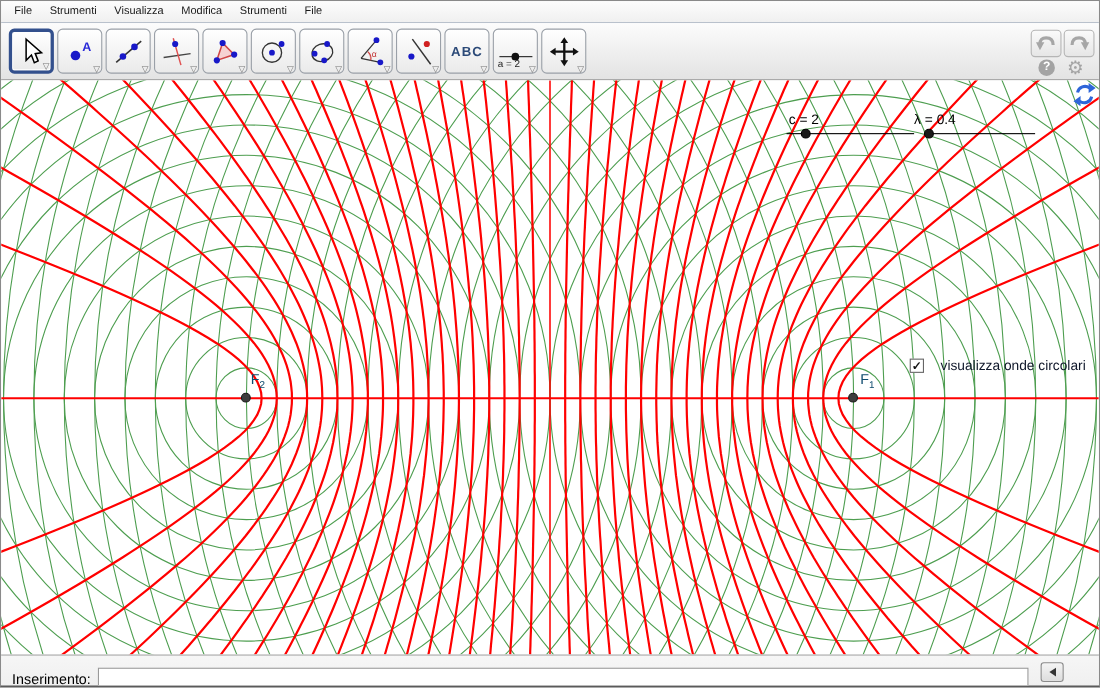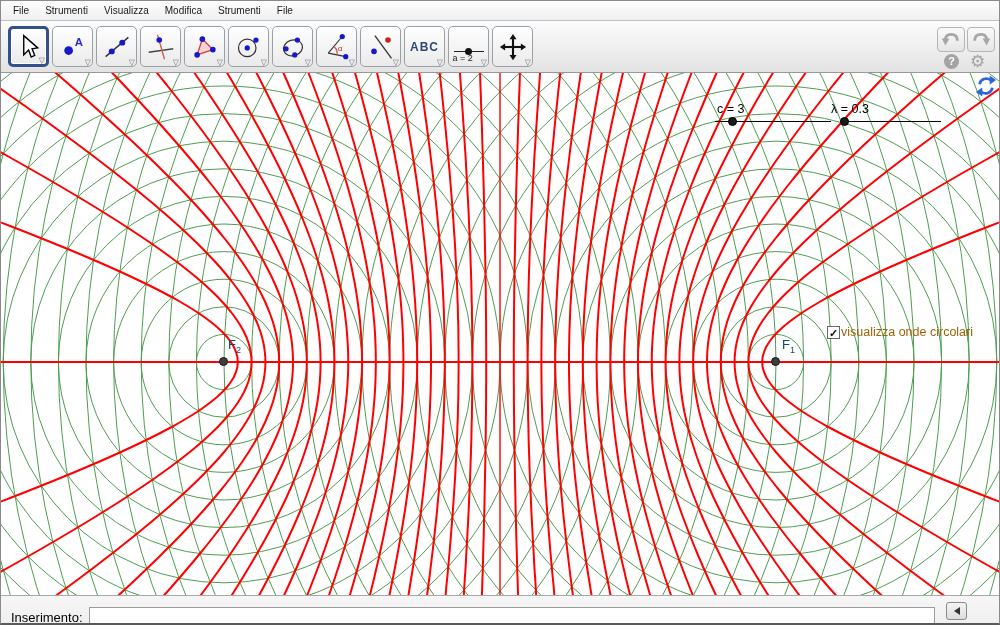--- a/index.html
+++ b/index.html
@@ -36,21 +36,21 @@
   .slider-label { position:absolute; font-size:12.5px; color:#000; }
   .slider-track { position:absolute; height:1.4px; background:#000; cursor:pointer; }
   .slider-handle { position:absolute; width:9px; height:9px; border-radius:50%; background:#1a1a1a; border:1px solid #000; cursor:pointer; }
 
   .focus-point { position:absolute; width:9px; height:9px; border-radius:50%; background:#3d3d3d; border:1px solid #1a1a1a; cursor:pointer; }
   .point-label { position:absolute; font-size:13px; color:#0c4a6e; }
   .point-label sub { font-size:9px; }
 
   .cbx-row { position:absolute; display:flex; align-items:center; cursor:pointer; }
   .cbx { width:13px; height:13px; border:1px solid #666; background:#fff; font-size:11px; line-height:12px; text-align:center; color:#111; font-weight:bold; }
-  .cbx-label { font-size:12.5px; color:#a16207; margin-left:1px;text-align:right; }
+  .cbx-label { font-size:12.5px; color:#0f172a; margin-left:15px;text-align:right; }
 
   
   .inputbar { position:relative; height:44px; background:linear-gradient(#f6f6f6,#ececec); border-top:1px solid #a9a9a9; display:flex; align-items:center; padding-left:10px; }
   .inputbar label { font-size:13px; color:#000; margin-right:6px; }
   .inputbar input { width:846px; height:21px; border:1px solid #9a9a9a; background:#fff; font-size:12px; padding:0 4px; outline:none; }
   .input-help-btn { position:absolute; right:32px; top:6px; width:21px; height:18px; border:1px solid #8a8a8a; border-radius:3px; background:linear-gradient(#f4f4f4,#dddddd); display:flex; align-items:center; justify-content:center; cursor:pointer; }
   .tri-left { width:0; height:0; border-top:4px solid transparent; border-bottom:4px solid transparent; border-right:6px solid #333; }
 </style>
 </head>
 <body>
@@ -299,25 +299,25 @@
         <polyline points="-53.9,129.0 -40.6,134.0 -27.3,139.0 -14.2,144.0 -1.2,149.0 11.7,154.0 24.5,159.0 37.1,164.0 49.5,169.0 61.8,174.0 73.9,179.0 85.7,184.0 97.4,189.0 108.8,194.0 119.9,199.0 130.7,204.0 141.2,209.0 151.4,214.0 161.2,219.0 170.6,224.0 179.5,229.0 188.0,234.0 195.9,239.0 203.2,244.0 209.9,249.0 216.0,254.0 221.4,259.0 226.0,264.0 229.8,269.0 232.9,274.0 235.0,279.0 236.4,284.0 236.8,289.0 236.4,294.0 235.0,299.0 232.9,304.0 229.8,309.0 226.0,314.0 221.4,319.0 216.0,324.0 209.9,329.0 203.2,334.0 195.9,339.0 188.0,344.0 179.5,349.0 170.6,354.0 161.2,359.0 151.4,364.0 141.2,369.0 130.7,374.0 119.9,379.0 108.8,384.0 97.4,389.0 85.7,394.0 73.9,399.0 61.8,404.0 49.5,409.0 37.1,414.0 24.5,419.0 11.7,424.0 -1.2,429.0 -14.2,434.0 -27.3,439.0 -40.6,444.0 -53.9,449.0" fill="none" stroke="#ff0000" stroke-width="2"></polyline>
       </svg>
 
     <svg class="refresh" viewBox="0 0 24 24">
       <path d="M5 10 A7.5 7.5 0 0 1 17 5.5" fill="none" stroke="#2e66d9" stroke-width="3"></path>
       <polygon points="16,0.5 16,10.5 23,5.5" fill="#2e66d9"></polygon>
       <path d="M19 14 A7.5 7.5 0 0 1 7 18.5" fill="none" stroke="#2e66d9" stroke-width="3"></path>
       <polygon points="8,13.5 8,23.5 1,18.5" fill="#2e66d9"></polygon>
     </svg>
 
-    <div class="slider-label" style="left:716px; top:29px;">c = 3</div>
+    <div class="slider-label" style="left:716px; top:29px;">c = 2</div>
     <div class="slider-track" style="left:714px; top:48px; width:116px;"></div>
     <div class="slider-handle" style="left:727px; top:44px;"></div>
 
-    <div class="slider-label" style="left:830px; top:29px;">λ = 0.3</div>
+    <div class="slider-label" style="left:830px; top:29px;">λ = 0.4</div>
     <div class="slider-track" style="left:843px; top:48px; width:97px;"></div>
     <div class="slider-handle" style="left:839px; top:44px;"></div>
 
     <div class="focus-point" style="left:770px; top:284px;"></div>
     <div class="point-label" style="left:781px; top:264px;"><span>F</span><sub>1</sub></div>
     <div class="focus-point" style="left:218px; top:284px;"></div>
     <div class="point-label" style="left:227px; top:264px;"><span>F</span><sub>2</sub></div>
 
     <div class="cbx-row" style="left:826px; top:252px;">
       <span class="cbx" id="wave-cbx">✓</span>

